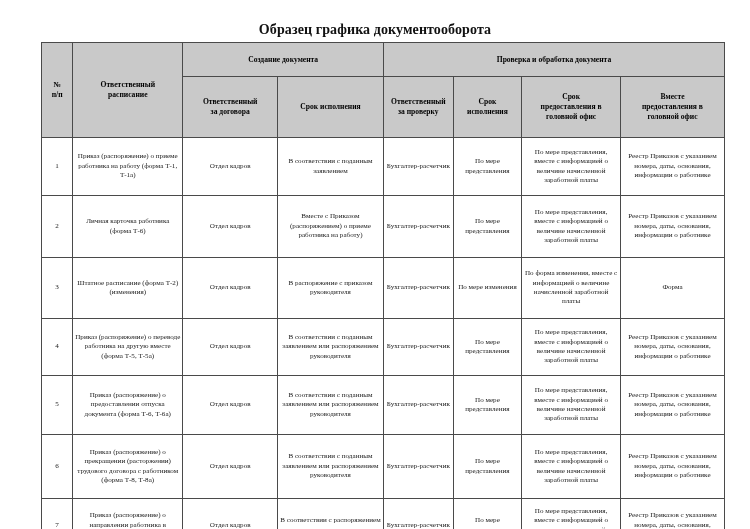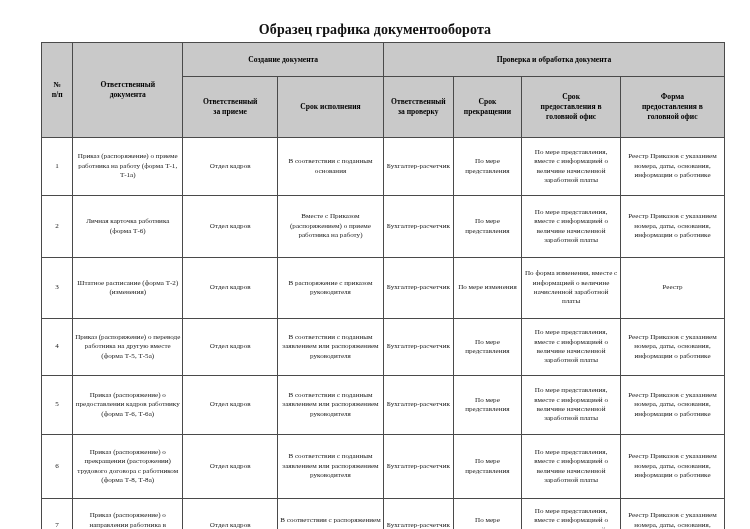--- a/index.html
+++ b/index.html
@@ -117,58 +117,58 @@
       </colgroup>
 
       <thead>
         <tr class="group-row">
           <th class="group-cell" rowspan="2">
             <div>№</div>
             <div>п/п</div>
           </th>
           <th class="group-cell" rowspan="2">
             <div>Ответственный</div>
-            <div>документа</div>
+            <div>расписание</div>
           </th>
           <th class="group-cell" colspan="2">Создание документа</th>
           <th class="group-cell" colspan="4">Проверка и обработка документа</th>
         </tr>
         <tr class="sub-row">
           <th>
             <div>Ответственный</div>
-            <div>за приеме</div>
+            <div>за договора</div>
           </th>
           <th>Срок исполнения</th>
           <th>
             <div>Ответственный</div>
             <div>за проверку</div>
           </th>
           <th>
             <div>Срок</div>
-            <div>прекращении</div>
+            <div>исполнения</div>
           </th>
           <th>
             <div>Срок</div>
             <div>предоставления в</div>
             <div>головной офис</div>
           </th>
           <th>
-            <div>Форма</div>
+            <div>Вместе</div>
             <div>предоставления в</div>
             <div>головной офис</div>
           </th>
         </tr>
       </thead>
 
       <tbody>
         <tr class="r1">
           <td class="num-cell">1</td>
           <td>Приказ (распоряжение) о приеме работника на работу (форма Т-1, Т-1а)</td>
           <td>Отдел кадров</td>
-          <td>В соответствии с поданным основания</td>
+          <td>В соответствии с поданным заявлением</td>
           <td>Бухгалтер-расчетчик</td>
           <td>По мере представления</td>
           <td>По мере представления, вместе с информацией о величине начисленной заработной платы</td>
           <td>Реестр Приказов с указанием номера, даты, основания, информации о работнике</td>
         </tr>
         <tr class="r2">
           <td class="num-cell">2</td>
           <td>Личная карточка работника (форма Т-6)</td>
           <td>Отдел кадров</td>
           <td>Вместе с Приказом (распоряжением) о приеме работника на работу)</td>
@@ -178,35 +178,35 @@
           <td>Реестр Приказов с указанием номера, даты, основания, информации о работнике</td>
         </tr>
         <tr class="r3">
           <td class="num-cell">3</td>
           <td>Штатное расписание (форма Т-2) (изменения)</td>
           <td>Отдел кадров</td>
           <td>В распоряжение с приказом руководителя</td>
           <td>Бухгалтер-расчетчик</td>
           <td>По мере изменения</td>
           <td>По форма изменения, вместе с информацией о величине начисленной заработной платы</td>
-          <td>Реестр</td>
+          <td>Форма</td>
         </tr>
         <tr class="r4">
           <td class="num-cell">4</td>
           <td>Приказ (распоряжение) о переводе работника на другую вместе (форма Т-5, Т-5а)</td>
           <td>Отдел кадров</td>
           <td>В соответствии с поданным заявлением или распоряжением руководителя</td>
           <td>Бухгалтер-расчетчик</td>
           <td>По мере представления</td>
           <td>По мере представления, вместе с информацией о величине начисленной заработной платы</td>
           <td>Реестр Приказов с указанием номера, даты, основания, информации о работнике</td>
         </tr>
         <tr class="r5">
           <td class="num-cell">5</td>
-          <td>Приказ (распоряжение) о предоставлении кадров работнику (форма Т-6, Т-6а)</td>
+          <td>Приказ (распоряжение) о предоставлении отпуска документа (форма Т-6, Т-6а)</td>
           <td>Отдел кадров</td>
           <td>В соответствии с поданным заявлением или распоряжением руководителя</td>
           <td>Бухгалтер-расчетчик</td>
           <td>По мере представления</td>
           <td>По мере представления, вместе с информацией о величине начисленной заработной платы</td>
           <td>Реестр Приказов с указанием номера, даты, основания, информации о работнике</td>
         </tr>
         <tr class="r6">
           <td class="num-cell">6</td>
           <td>Приказ (распоряжение) о прекращении (расторжении) трудового договора с работником (форма Т-8, Т-8а)</td>

